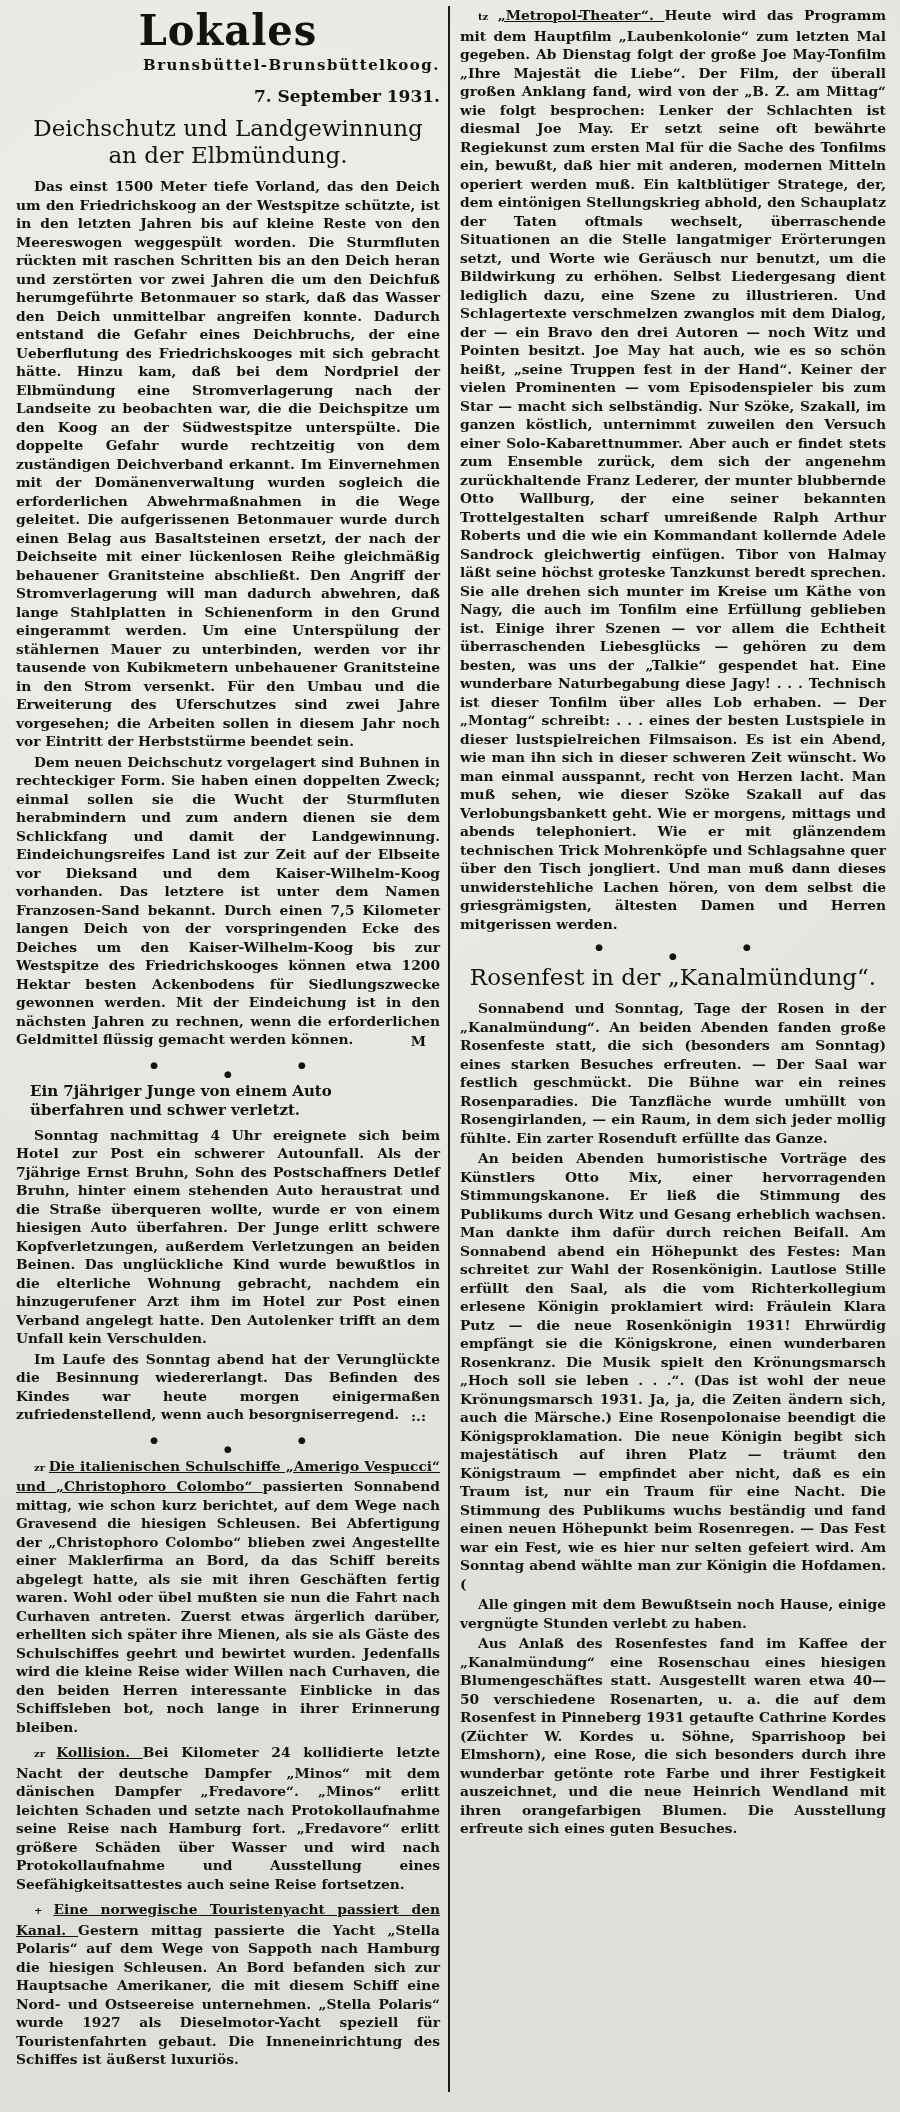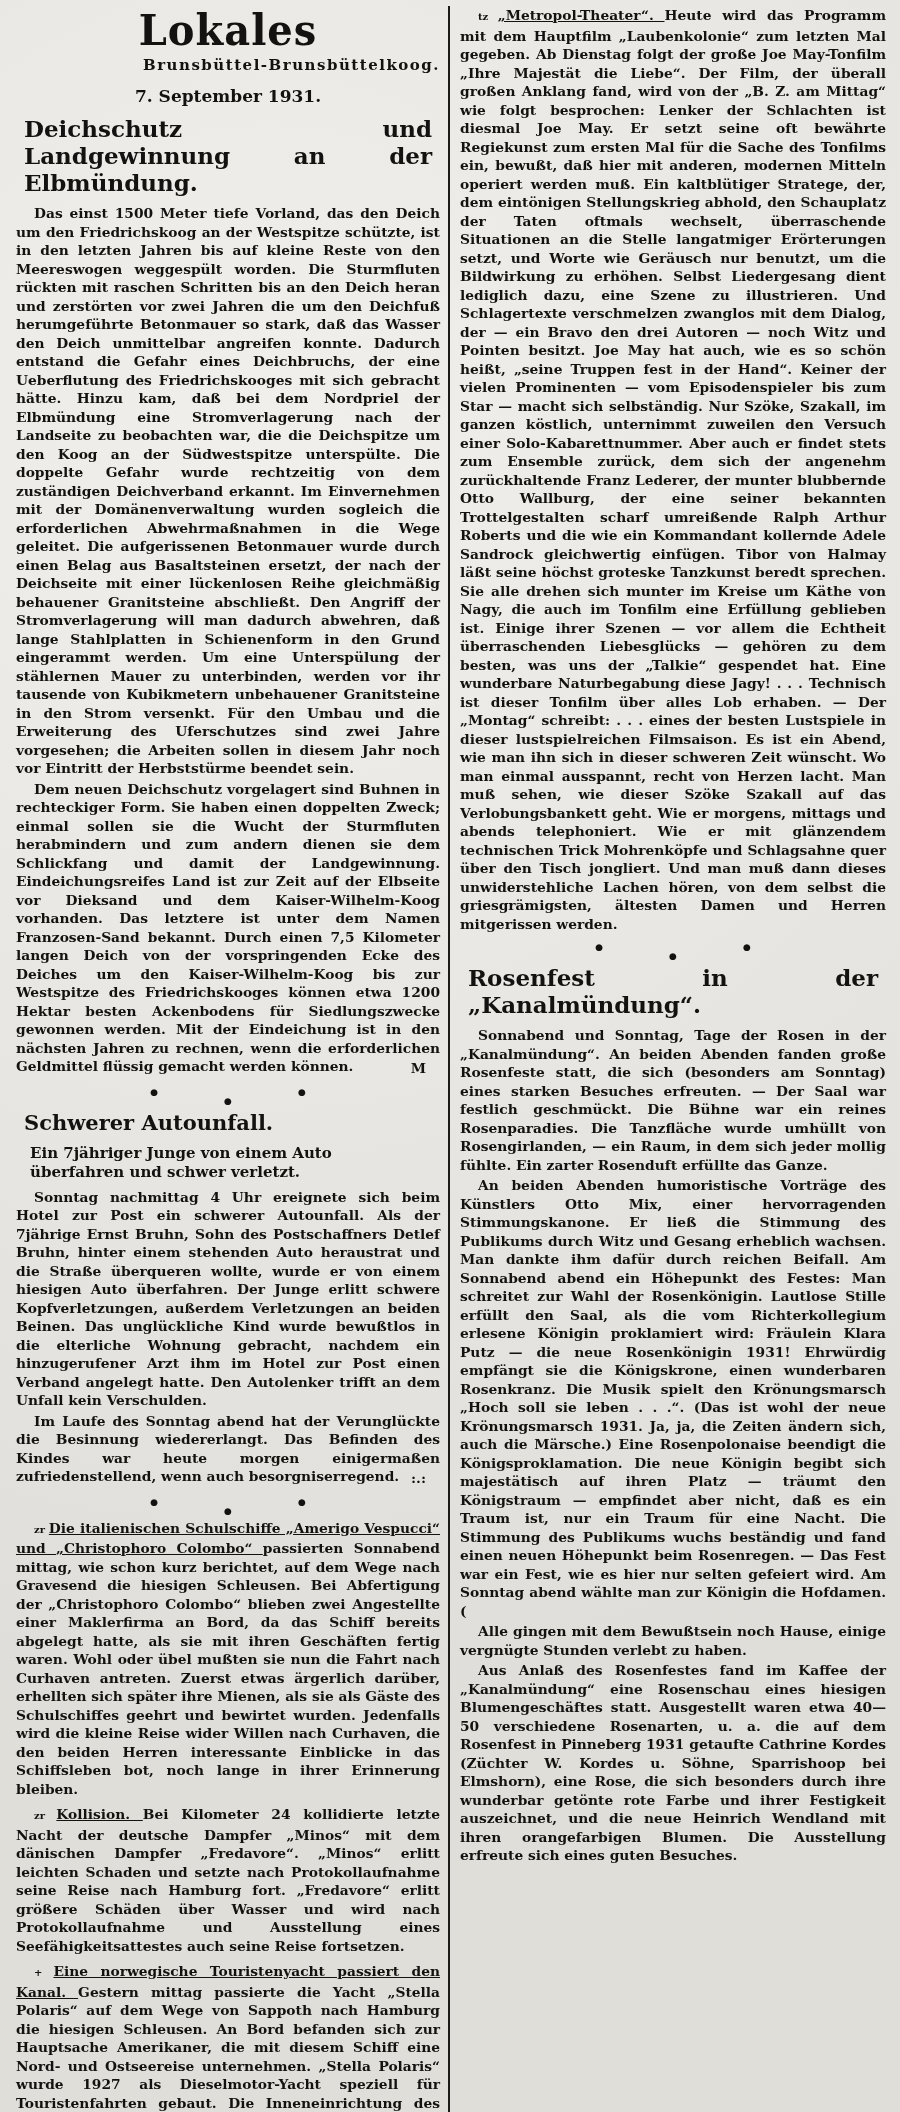--- a/index.html
+++ b/index.html
@@ -46,29 +46,30 @@
     transform:scaleY(1.05);
   }
   .masthead-place{
     text-align:right;
     font-size:15px;
     letter-spacing:1.5px;
     margin:0 0 2px 0;
     font-weight:900;
   }
   .masthead-date{
-    text-align:center;
+    text-align:right;
     font-size:17px;
     margin:12px 0 10px 0;
     font-weight:700;
   }
   .headline{
+    text-align:center;
     font-size:23px;
     line-height:27px;
-    font-weight:700;
+    font-weight:400;
     margin:10px 8px 8px 8px;
   }
   .headline.small{font-size:21px;}
   .subheadline{
     text-align:left;
     font-size:15px;
     line-height:19px;
     font-weight:900;
     margin:0 14px 6px 14px;
   }
@@ -120,21 +121,20 @@
       <div class="sig-line">M</div>
     </article>
 
     <div class="sep">
       <span class="dot">●</span>
       <span class="dot dot-mid">●</span>
       <span class="dot">●</span>
     </div>
 
     <article>
-      <h2 class="headline small">Schwerer Autounfall.</h2>
       <div class="subheadline">Ein 7jähriger Junge von einem Auto überfahren und schwer verletzt.</div>
       <div>
           <p class="para"><span>Sonntag nachmittag 4 Uhr ereignete sich beim Hotel zur Post ein schwerer Autounfall. Als der 7jährige Ernst Bruhn, Sohn des Postschaffners Detlef Bruhn, hinter einem stehenden Auto heraustrat und die Straße überqueren wollte, wurde er von einem hiesigen Auto überfahren. Der Junge erlitt schwere Kopfverletzungen, außerdem Verletzungen an beiden Beinen. Das unglückliche Kind wurde bewußtlos in die elterliche Wohnung gebracht, nachdem ein hinzugerufener Arzt ihm im Hotel zur Post einen Verband angelegt hatte. Den Autolenker trifft an dem Unfall kein Verschulden.</span></p>
           <p class="para"><span>Im Laufe des Sonntag abend hat der Verunglückte die Besinnung wiedererlangt. Das Befinden des Kindes war heute morgen einigermaßen zufriedenstellend, wenn auch besorgniserregend.</span></p>
         </div>
       <div class="sig-line">:.:</div>
     </article>
 
     <div class="sep">
       <span class="dot">●</span>

